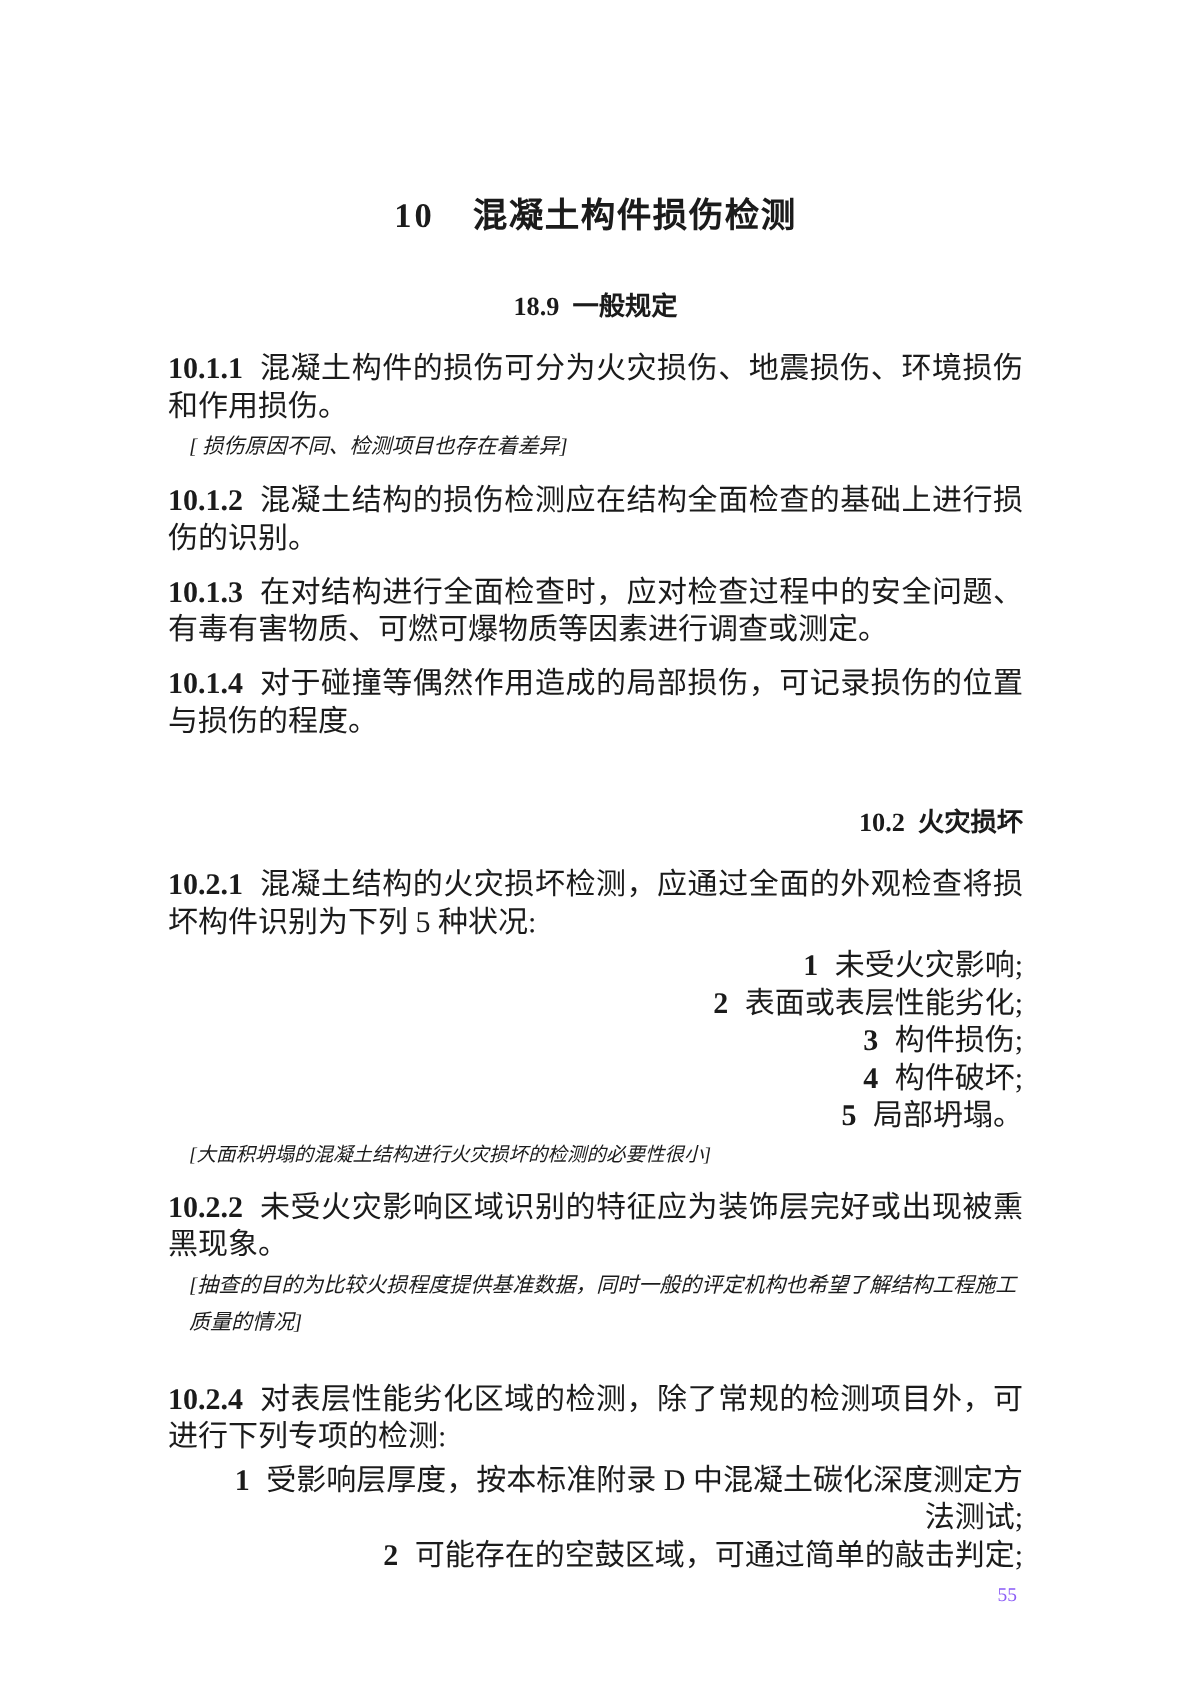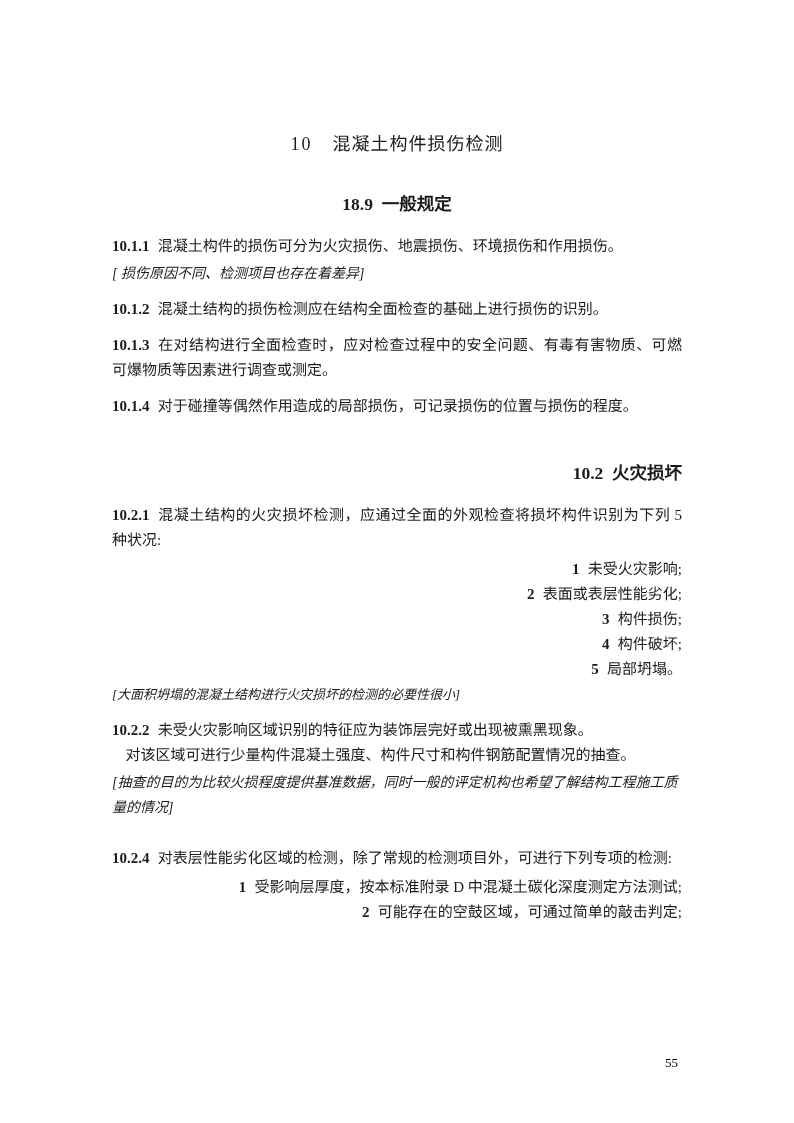--- a/index.html
+++ b/index.html
@@ -13,67 +13,67 @@
     height: 1123px;
     margin: 0 auto;
     background: #ffffff;
     box-sizing: border-box;
     padding: 130px 112px 0 112px;
     color: #1b1b1b;
     font-family: "Liberation Serif", "DejaVu Serif", serif;
     overflow: hidden;
   }
   h1.doc-title {
-    font-size: 18px;
-    font-weight: normal;
+    font-size: 23px;
+    font-weight: bold;
     text-align: center;
     margin: 0;
     line-height: 28px;
     letter-spacing: 1px;
   }
   h1.doc-title .num { margin-right: 1.1em; letter-spacing: 2px; }
   h2.section-heading {
     font-size: 17.5px;
     font-weight: bold;
     text-align: center;
     margin: 34px 0 18px 0;
     line-height: 24px;
   }
   h2.section-heading .num { margin-right: 0.5em; }
   h2.section-heading.big-gap { margin-top: 42px; text-align: right; }
   p {
     margin: 11px 0;
-    font-size: 15px;
+    font-size: 20px;
     line-height: 25px;
     text-align: justify;
   }
   p .num { font-weight: bold; margin-right: 0.55em; }
   p.note {
     font-size: 14px;
     font-style: italic;
-    margin: 2px 0 11px 0;
+    margin: 2px 0 11px 14px;
     line-height: 25px;
     text-align: left;
   }
   p.note.full { font-size: 13px; margin-top: 0; }
   p.list-item {
     margin: 0;
     padding-left: 33px;
     text-align: right;
   }
   p.list-item.first { margin-top: 4px; }
   p.cont { margin: 0; text-indent: 0.9em; }
   p.tight { margin-bottom: 0; }
   p.gap-top { margin-top: 26px; }
   .page-number {
     position: absolute;
     right: 116px;
     top: 1055px;
     font-size: 13px;
-    color: #000000;
+    color: #8b5cf6;
   }
 </style>
 </head>
 <body>
 
 <div class="page">
 
   <h1 class="doc-title"><span class="num">10</span><span>混凝土构件损伤检测</span></h1>
 
   <h2 class="section-heading"><span class="num">18.9</span><span>一般规定</span></h2>
@@ -95,21 +95,20 @@
   <p class="list-item first"><span class="num">1</span><span>未受火灾影响;</span></p>
   <p class="list-item"><span class="num">2</span><span>表面或表层性能劣化;</span></p>
   <p class="list-item"><span class="num">3</span><span>构件损伤;</span></p>
   <p class="list-item"><span class="num">4</span><span>构件破坏;</span></p>
   <p class="list-item"><span class="num">5</span><span>局部坍塌。</span></p>
 
   <p class="note full">[大面积坍塌的混凝土结构进行火灾损坏的检测的必要性很小]</p>
 
   <p class="clause tight"><span class="num">10.2.2</span><span>未受火灾影响区域识别的特征应为装饰层完好或出现被熏黑现象。</span></p>
 
-  <p class="cont">对该区域可进行少量构件混凝土强度、构件尺寸和构件钢筋配置情况的抽查。</p>
 
   <p class="note">[抽查的目的为比较火损程度提供基准数据，同时一般的评定机构也希望了解结构工程施工质量的情况]</p>
 
 
   <p class="clause gap-top tight"><span class="num">10.2.4</span><span>对表层性能劣化区域的检测，除了常规的检测项目外，可进行下列专项的检测:</span></p>
 
   <p class="list-item first"><span class="num">1</span><span>受影响层厚度，按本标准附录 D 中混凝土碳化深度测定方法测试;</span></p>
   <p class="list-item"><span class="num">2</span><span>可能存在的空鼓区域，可通过简单的敲击判定;</span></p>
 
   <div class="page-number">55</div>

